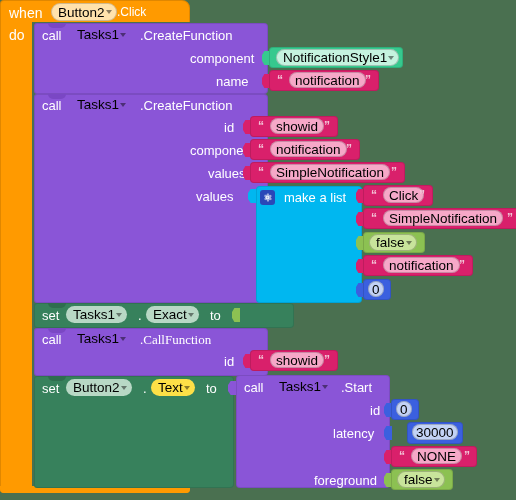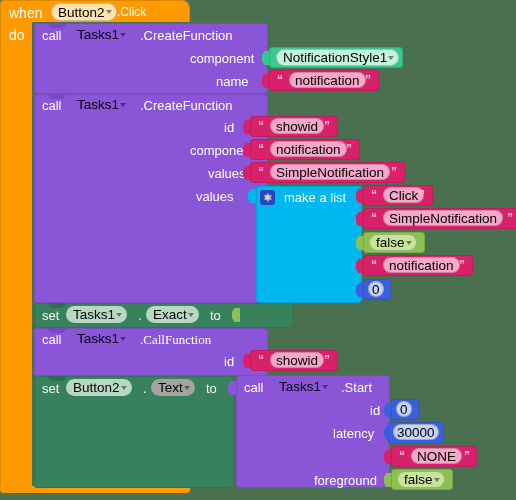--- a/index.html
+++ b/index.html
@@ -295,21 +295,21 @@
   </div>
 
   <div class="stmt green" style="left:34px;top:376px;width:200px;height:112px;border-radius:3px 4px 4px 3px;"></div>
   <div style="position:absolute;left:48px;top:376px;width:18px;height:5px;background:#2e6d4e;border-radius:0 0 6px 6px;"></div>
   <div class="plain-lbl" style="left:42px;top:382px;">set</div>
   <div class="field pillfield" style="left:66px;top:379px;background:#b8d8c5;">
     <span>Button2</span>
     <span class="caret"></span>
   </div>
   <div class="plain-lbl" style="left:143px;top:382px;">.</div>
-  <div class="field pillfield" style="left:151px;top:379px;background:#a3a3a3;">
+  <div class="field pillfield" style="left:151px;top:379px;background:#fde047;">
     <span>Text</span>
     <span class="caret"></span>
   </div>
   <div class="plain-lbl" style="left:206px;top:382px;">to</div>
   <div style="position:absolute;left:228px;top:381px;width:9px;height:14px;background:#8a55d7;clip-path:polygon(100% 0,100% 100%,30% 100%,0 72%,0 28%,30% 0);"></div>
 
   <div class="val purple" style="left:236px;top:375px;width:154px;height:113px;border-radius:4px;"></div>
   <div class="plain-lbl" style="left:244px;top:381px;">call</div>
   <div class="field pillfield" style="left:272px;top:378px;">
     <span>Tasks1</span>
@@ -320,21 +320,21 @@
   <div class="plain-lbl" style="left:370px;top:404px;">id</div>
   <div style="position:absolute;left:384px;top:403px;width:8px;height:14px;background:#3b60df;clip-path:polygon(100% 0,100% 100%,30% 100%,0 72%,0 28%,30% 0);"></div>
   <div class="val num-blk" style="left:391px;top:399px;width:28px;height:21px;">
     <span class="inline-pill" style="left:5px;top:2px;background:#c3d2f5;box-shadow:inset 0 0 0 1px rgba(0,0,0,0.2);padding:0 4px;">
       <span>0</span>
     </span>
   </div>
 
   <div class="plain-lbl" style="left:333px;top:427px;">latency</div>
   <div style="position:absolute;left:384px;top:426px;width:8px;height:14px;background:#3b60df;clip-path:polygon(100% 0,100% 100%,30% 100%,0 72%,0 28%,30% 0);"></div>
-  <div class="val num-blk" style="left:388px;top:422px;width:56px;height:22px;">
+  <div class="val num-blk" style="left:407px;top:422px;width:56px;height:22px;">
     <span class="inline-pill" style="left:5px;top:2px;background:#c3d2f5;box-shadow:inset 0 0 0 1px rgba(0,0,0,0.2);padding:0 4px;">
       <span>30000</span>
     </span>
   </div>
 
   <div style="position:absolute;left:384px;top:450px;width:8px;height:14px;background:#d9206b;clip-path:polygon(100% 0,100% 100%,30% 100%,0 72%,0 28%,30% 0);"></div>
   <div class="val text-blk" style="left:391px;top:446px;width:86px;height:21px;">
     <span class="quote" style="position:absolute;left:8px;top:3px;">“</span>
     <span class="inline-pill" style="left:20px;top:2px;background:#f6a8c8;box-shadow:inset 0 0 0 1px rgba(0,0,0,0.18);">
       <span>NONE</span>

